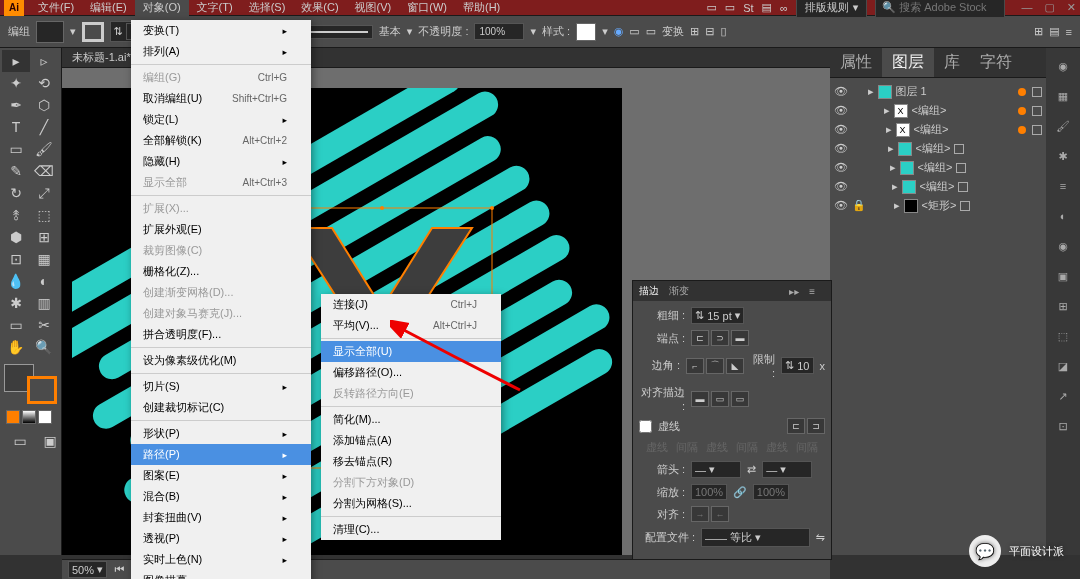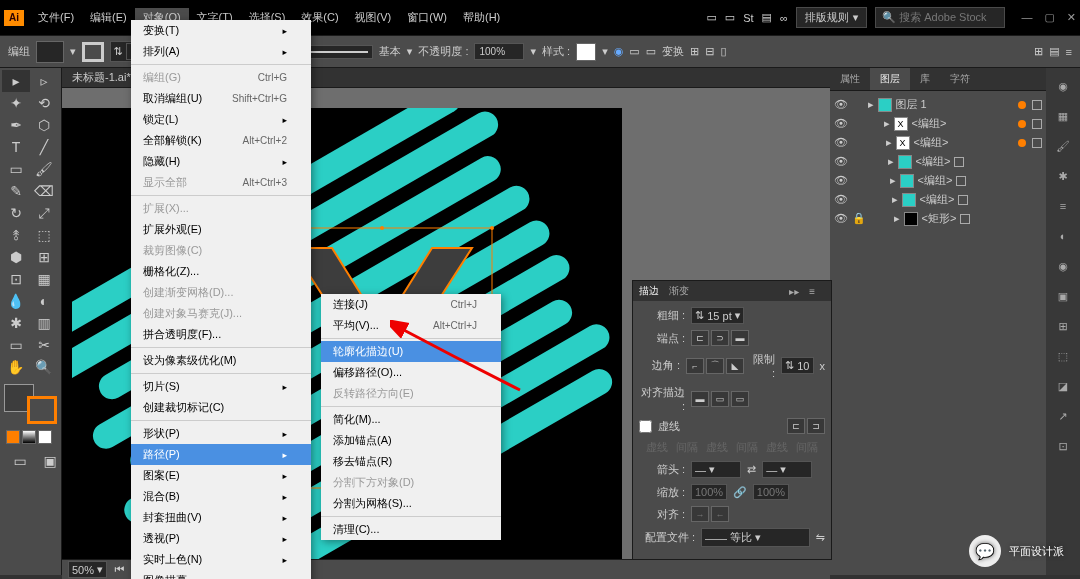--- a/index.html
+++ b/index.html
@@ -1,17 +1,17 @@
 <!DOCTYPE html>
 <html><head>
 <meta charset="utf-8">
 <style>
 *{margin:0;padding:0;box-sizing:border-box;font-family:"Microsoft YaHei",sans-serif;font-size:11px;user-select:none}
 body{background:#323232;color:#ccc;width:1080px;height:579px;overflow:hidden;position:relative}
-.menubar{height:36px;background:#000000;display:flex;align-items:center;padding:0 4px;border-bottom:1px solid #1a1a1a}
+.menubar{height:16px;background:#7f1d1d;display:flex;align-items:center;padding:0 4px;border-bottom:1px solid #1a1a1a}
 .app-logo{width:20px;height:16px;background:#ff8c00;color:#2a0000;display:flex;align-items:center;justify-content:center;font-weight:bold;margin-right:6px;font-size:10px}
 .menu-item{padding:2px 8px;cursor:pointer}
 .menu-item.active{background:#4b4b4b}
 .menu-right{margin-left:auto;display:flex;align-items:center;gap:8px}
 .menu-right .dropdown{background:#262626;padding:2px 8px;border:1px solid #4a4a4a;display:flex;align-items:center;gap:4px}
 .search-box{background:#262626;padding:2px 6px;border:1px solid #4a4a4a;width:130px;color:#777}
 .win-controls{display:flex;gap:12px;margin-left:8px;color:#999}
 .control-bar{height:32px;background:#4b4b4b;display:flex;align-items:center;padding:0 8px;gap:6px;border-bottom:1px solid #1a1a1a}
 .ctrl-label{font-size:11px;color:#ccc}
 .ctrl-swatch{width:28px;height:22px;border:1px solid #666;background:#262626}
@@ -38,21 +38,21 @@
 .dropdown-menu .sep{height:1px;background:#ccc;margin:2px 0}
 .dropdown-menu .arrow::after{content:"▸";margin-left:12px;font-size:9px}
 .menu1{top:20px;left:131px}
 .menu2{top:294px;left:321px}
 .shortcut{color:#666;font-size:10px;margin-left:20px}
 .right-panels{width:250px;background:#4b4b4b;display:flex}
 .panel-strip{width:34px;background:#383838;display:flex;flex-direction:column;align-items:center;padding-top:8px;gap:10px}
 .panel-strip span{width:20px;height:20px;display:flex;align-items:center;justify-content:center;color:#aaa;cursor:pointer}
 .panels-main{flex:1;display:flex;flex-direction:column}
 .panel-tabs{display:flex;background:#323232;border-bottom:1px solid #1a1a1a}
-.panel-tab{padding:4px 10px;font-size:10px;color:#aaa;cursor:pointer}
+.panel-tab{padding:4px 10px;font-size:16px;color:#aaa;cursor:pointer}
 .panel-tab.active{background:#4b4b4b;color:#eee}
 .layers{flex:0 0 auto;background:#4b4b4b;padding:4px 0}
 .layer-row{display:flex;align-items:center;padding:2px 4px;gap:4px;font-size:10px}
 .layer-row .eye{width:14px;text-align:center}
 .layer-row .lock{width:12px}
 .layer-row .thumb{width:14px;height:14px;background:#2bcfc5;border:1px solid #888}
 .layer-row .thumb.x{background:#fff;color:#000;font-size:9px;display:flex;align-items:center;justify-content:center}
 .layer-row .dot{width:8px;height:8px;border-radius:50%;background:#ff7f00;margin-left:auto;margin-right:2px}
 .layer-row .sel{width:10px;height:10px;border:1px solid #aaa}
 .stroke-panel{position:absolute;top:280px;left:632px;width:200px;background:#4b4b4b;border:1px solid #1a1a1a;z-index:50}
@@ -500,21 +500,21 @@
     <div class="item">
       <span>连接(J)</span>
       <span class="shortcut">Ctrl+J</span>
     </div>
     <div class="item">
       <span>平均(V)...</span>
       <span class="shortcut">Alt+Ctrl+J</span>
     </div>
     <div class="sep"></div>
     <div class="item hl">
-      <span>轮廓化描边(U)</span>
+      <span>显示全部(U)</span>
     </div>
     <div class="item">
       <span>偏移路径(O)...</span>
     </div>
     <div class="item disabled">
       <span>反转路径方向(E)</span>
     </div>
     <div class="sep"></div>
     <div class="item">
       <span>简化(M)...</span>

